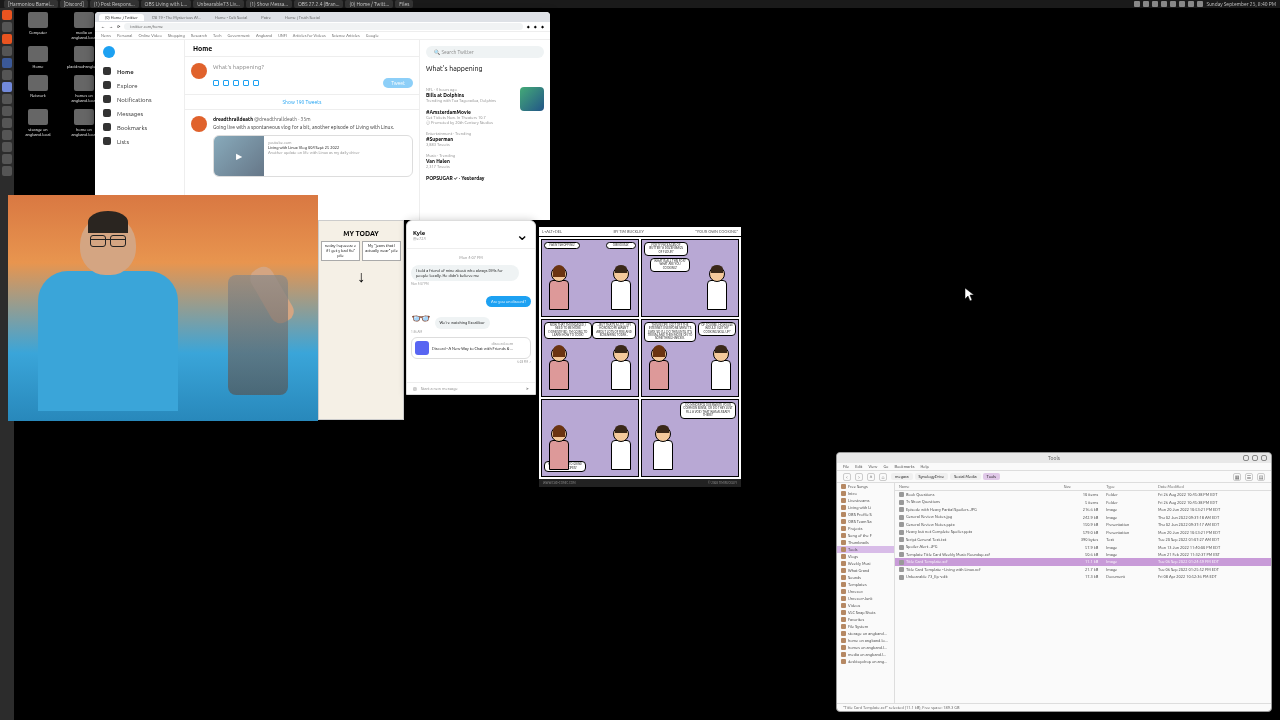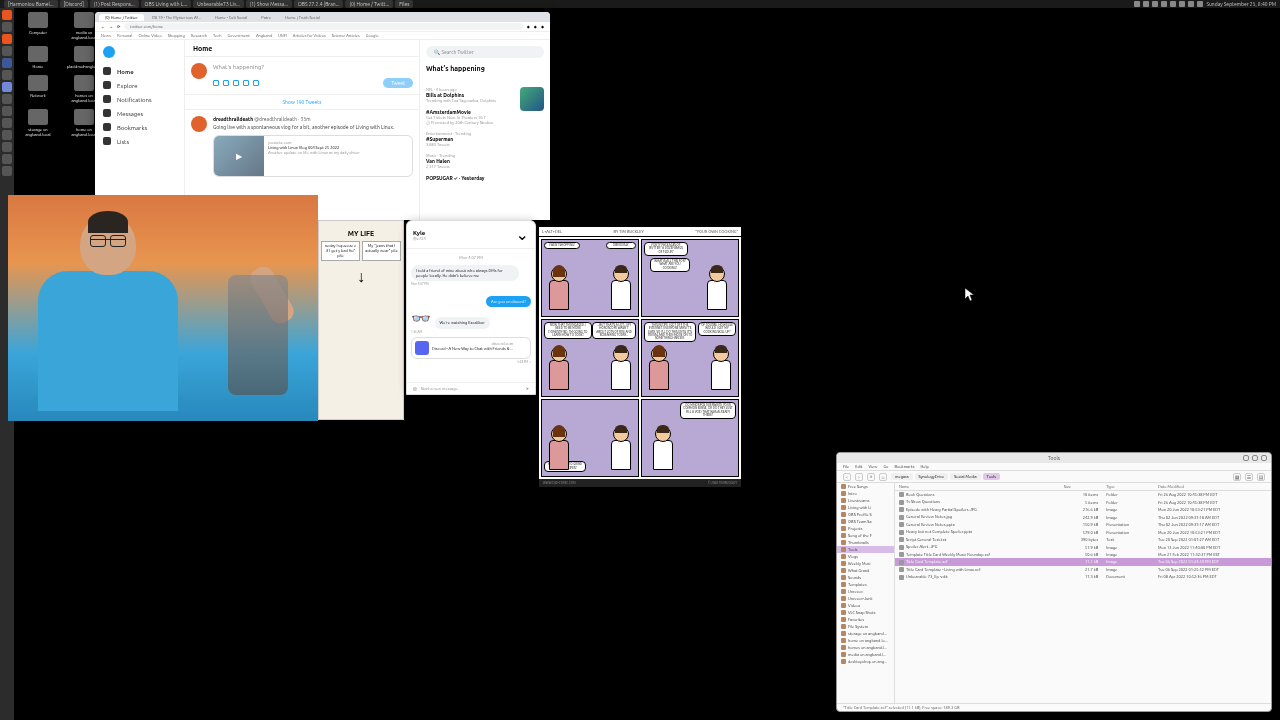--- a/index.html
+++ b/index.html
@@ -56,21 +56,21 @@
 .tw-tweet-header { color: #555; margin-bottom: 2px; }
 .tw-tweet-header b { color: #000; }
 .tw-tweet-text { color: #333; margin-bottom: 4px; line-height: 1.3; }
 .tw-card { border: 1px solid #ddd; border-radius: 6px; overflow: hidden; display: flex; }
 .tw-card-img { width: 50px; height: 40px; background: linear-gradient(135deg,#8ab,#678); position: relative; }
 .tw-card-img::after { content: "▶"; position: absolute; top: 50%; left: 50%; transform: translate(-50%,-50%); color: #fff; font-size: 8px; }
 .tw-card-body { padding: 4px; font-size: 4px; flex: 1; }
 .tw-card-domain { color: #888; }
 .tw-right { width: 130px; padding: 6px; }
 .tw-search { background: #eff3f4; border-radius: 10px; padding: 3px 8px; font-size: 5px; color: #888; margin-bottom: 6px; }
-.tw-happening { font-size: 7px; font-weight: bold; margin-bottom: 12px; }
+.tw-happening { font-size: 7px; font-weight: normal; margin-bottom: 12px; }
 .tw-trend { padding: 3px 0; font-size: 4px; }
 .tw-trend-cat { color: #888; }
 .tw-trend-name { font-weight: bold; font-size: 5px; color: #000; }
 .tw-trend-meta { color: #888; }
 .tw-trend-box { float: right; width: 24px; height: 24px; background: linear-gradient(135deg,#4a7,#258); border-radius: 4px; }
 
 
 .webcam { position: absolute; left: 8px; top: 195px; width: 310px; height: 226px; background: linear-gradient(180deg, #d97842 0%, #e8954f 30%, #3aa5d9 70%, #2888bb 100%); overflow: hidden; }
 .webcam-person { position: absolute; left: 30px; top: 20px; width: 140px; height: 206px; }
 .webcam-head { width: 56px; height: 60px; background: #d4a582; border-radius: 50% 50% 45% 45%; margin: 0 auto; position: relative; }
@@ -320,21 +320,21 @@
     <div class="webcam-head">
         <div class="webcam-glasses"></div>
       </div>
     <div class="webcam-shirt"></div>
   </div>
   <div class="webcam-arm"></div>
   <div class="webcam-figure"></div>
 </div>
 
 <div class="meme">
-  <div class="meme-title">MY LIFE</div>
+  <div class="meme-title">MY TODAY</div>
   <div class="meme-cols">
     <div class="meme-col">neday I squeeze e if I get y bad flu" pile</div>
     <div class="meme-col">My "jeans that I actually wear" pile</div>
   </div>
   <div class="meme-arrow">↓</div>
 </div>
 
 <div class="dm">
   <div class="dm-header">
     <div>

